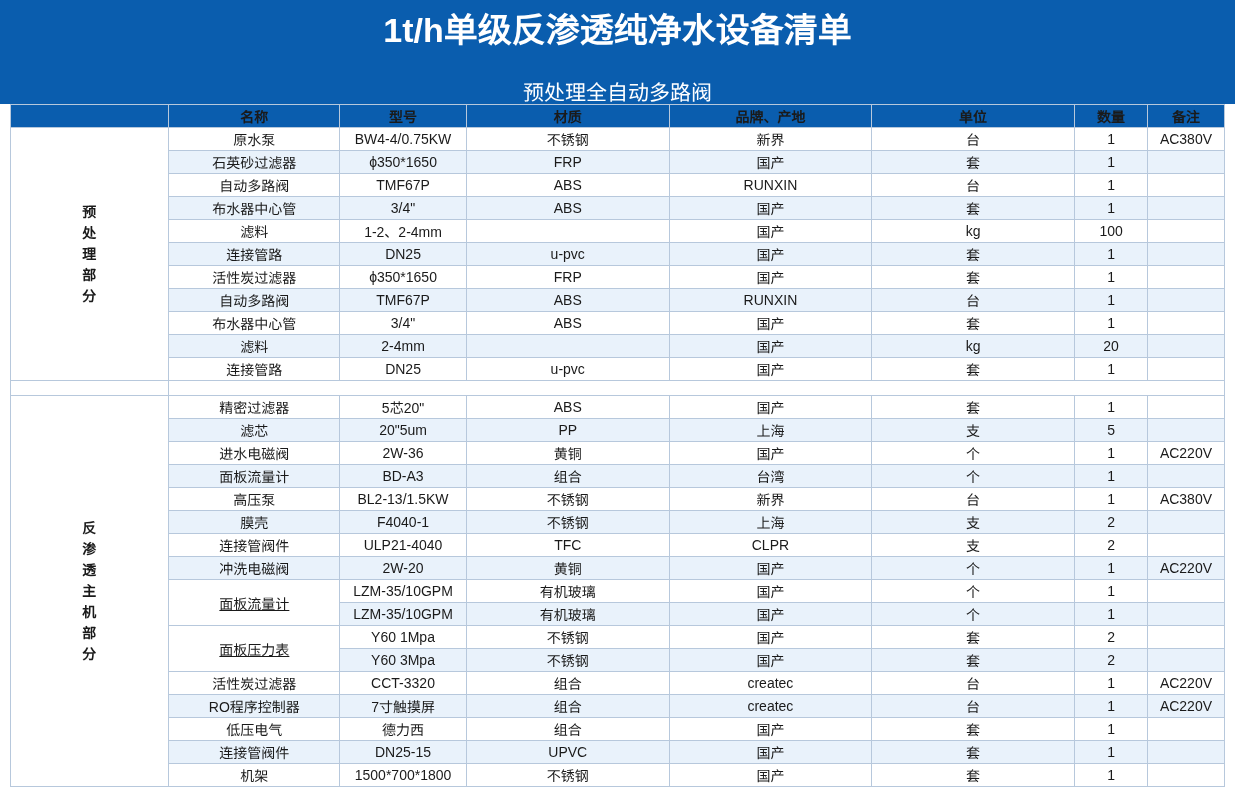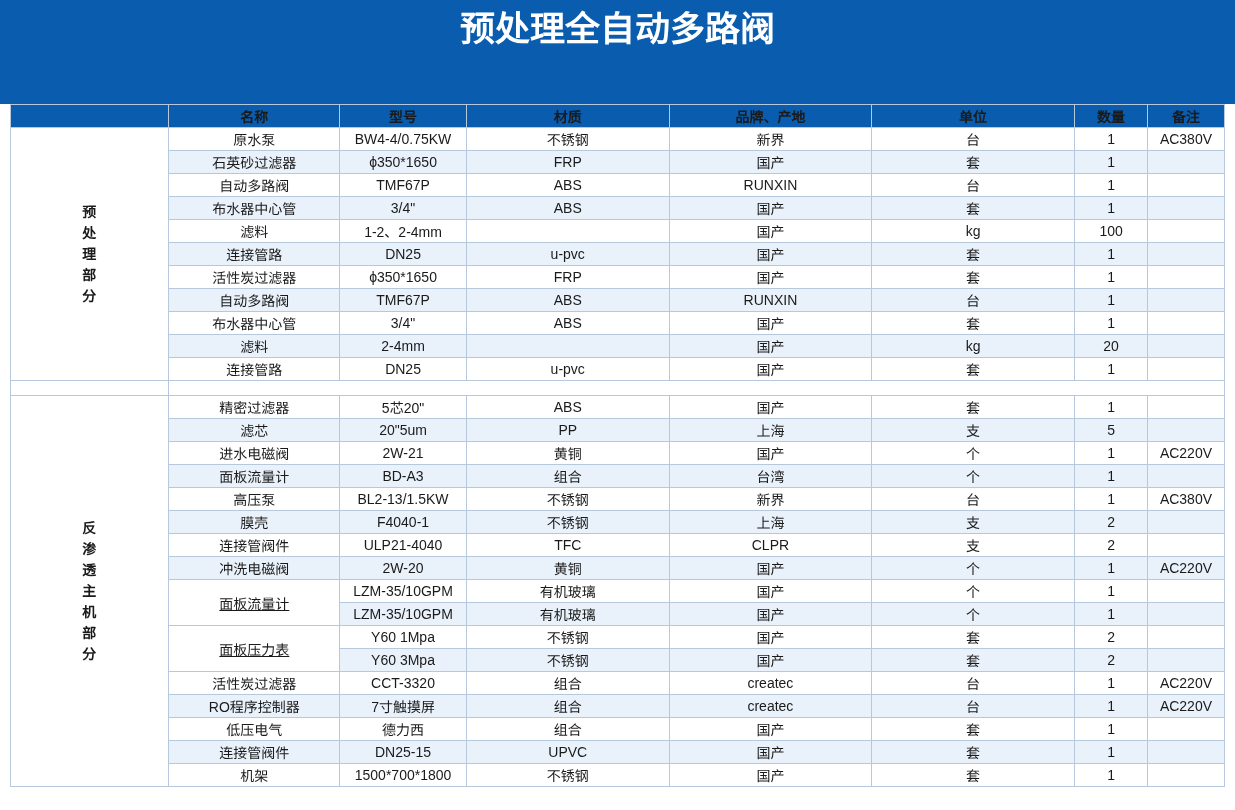--- a/index.html
+++ b/index.html
@@ -28,23 +28,24 @@
     height: 104px;
     box-sizing: border-box;
   }
   .title-line1 {
     font-size: 34px;
     font-weight: bold;
     line-height: 44px;
     letter-spacing: 0px;
   }
   .title-line2 {
-    font-size: 35px;
-    font-weight: bold;
+    font-size: 21px;
+    font-weight: normal;
     line-height: 42px;
+    margin-top: 20px;
   }
   
   table.equip {
     border-collapse: collapse;
     width: 1215px;
     margin: 0 10px;
     table-layout: fixed;
   }
   table.equip td, table.equip th {
     border: 1px solid #b7c8dc;
@@ -96,20 +97,21 @@
   }
   tr.spacer td.blankgroup { background: #ffffff; }
   td.merged-name { vertical-align: middle; text-decoration: underline; }
 </style>
 </head>
 <body>
 
 <div class="sheet">
 
   <div class="title-banner">
+    <div class="title-line1">1t/h单级反渗透纯净水设备清单</div>
     <div class="title-line2">预处理全自动多路阀</div>
   </div>
 
   <table class="equip">
     <colgroup>
       <col class="c-group">
       <col class="c-name">
       <col class="c-model">
       <col class="c-mat">
       <col class="c-brand">
@@ -262,21 +264,21 @@
           <td>滤芯</td>
           <td>20"5um</td>
           <td>PP</td>
           <td>上海</td>
           <td>支</td>
           <td>5</td>
           <td></td>
         </tr>
         <tr class="odd">
           <td>进水电磁阀</td>
-          <td>2W-21</td>
+          <td>2W-36</td>
           <td>黄铜</td>
           <td>国产</td>
           <td>个</td>
           <td>1</td>
           <td>AC220V</td>
         </tr>
         <tr class="even">
           <td>面板流量计</td>
           <td>BD-A3</td>
           <td>组合</td>

